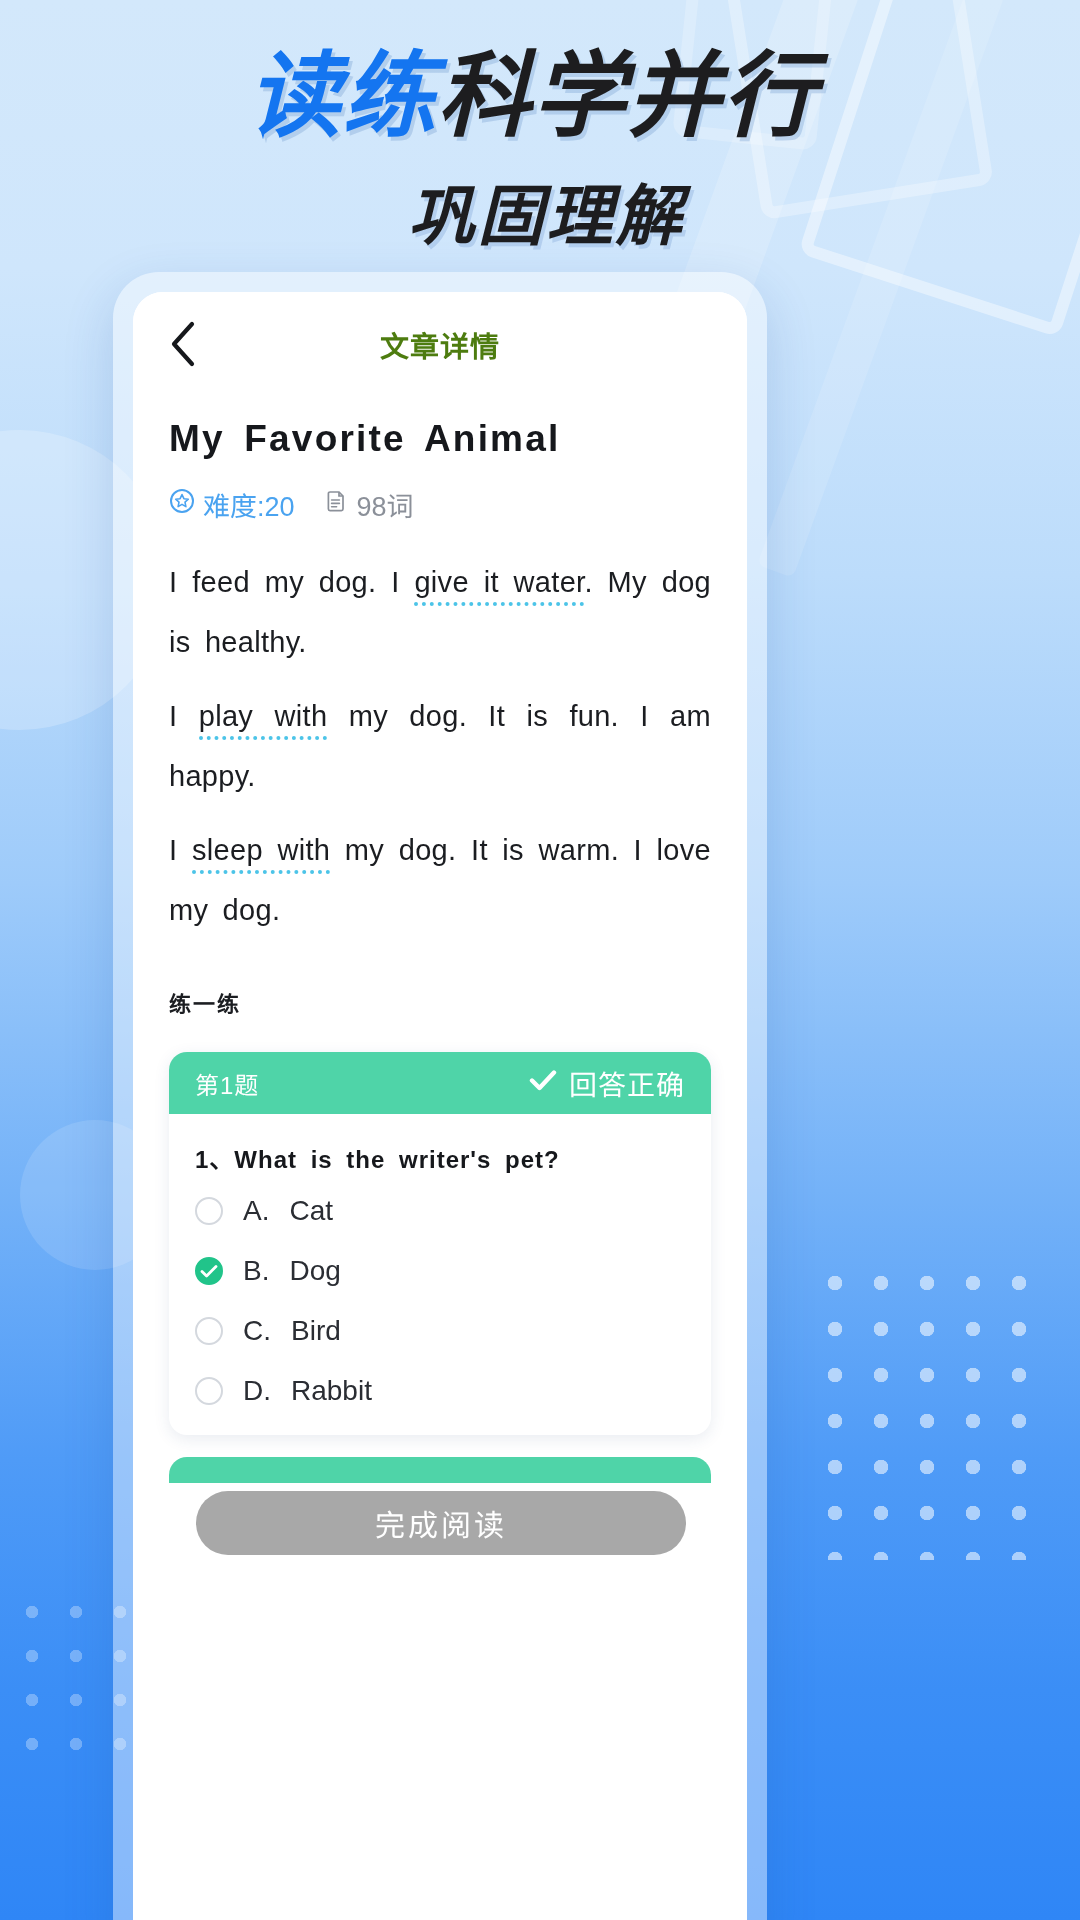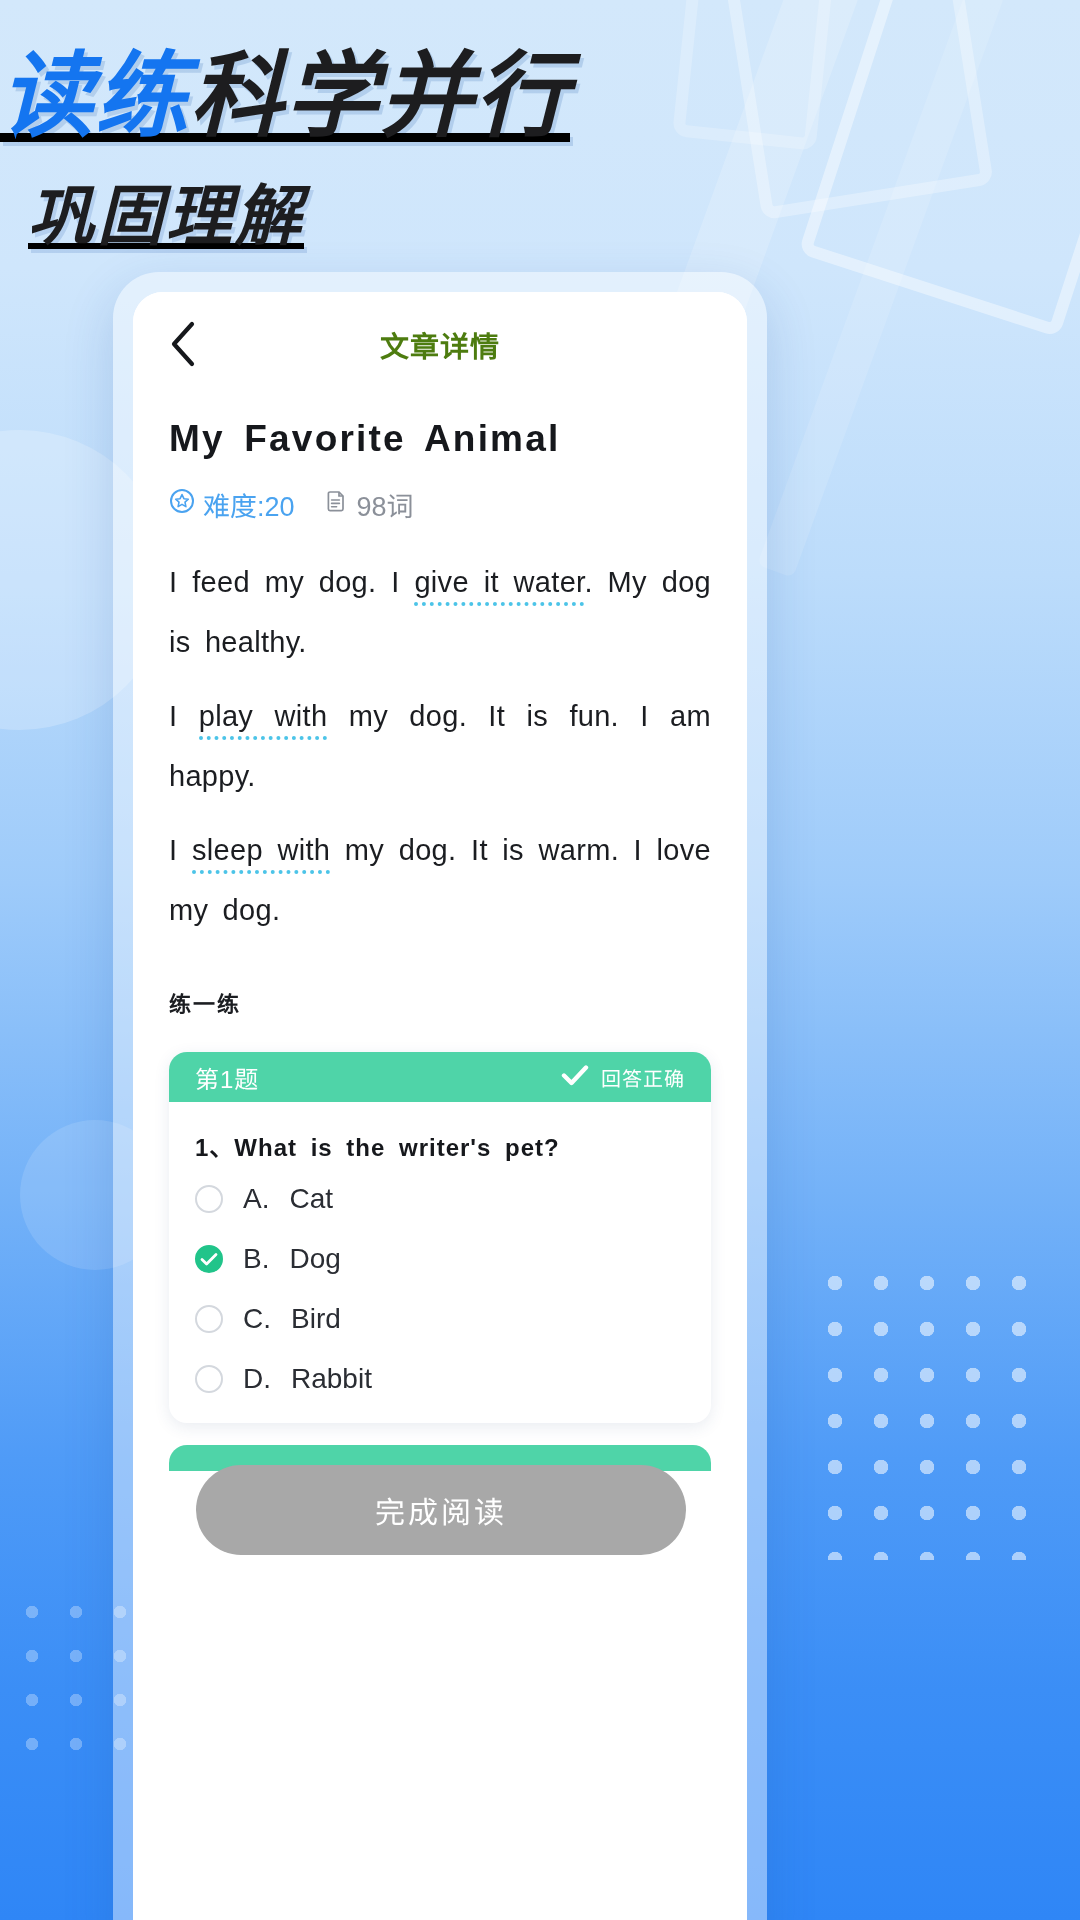--- a/index.html
+++ b/index.html
@@ -82,23 +82,22 @@
     left: 10px; bottom: 150px;
     width: 120px; height: 180px;
     background-image: radial-gradient(rgba(255,255,255,0.30) 6px, transparent 6.5px);
     background-size: 44px 44px;
   }
 
   
   #hero {
     position: absolute;
     top: 48px; left: 0; right: 15px;
-    text-align: left;
+    text-align: center;
     z-index: 4;
-    text-decoration: underline;
   }
   #hero .line1 {
     font-size: 93px;
     font-weight: 900;
     letter-spacing: 2px;
     font-style: italic;
     line-height: 1.05;
     white-space: nowrap;
     text-shadow: 3px 4px 0 rgba(120,160,210,0.35);
   }
@@ -218,36 +217,36 @@
   }
   #quiz-card {
     margin-top: 34px;
     border-radius: 18px;
     overflow: hidden;
     box-shadow: 0 4px 16px rgba(40,70,120,0.10);
     background: #fff;
   }
   #quiz-banner {
     background: #4fd4a8;
-    height: 50px;
+    height: 62px;
     display: flex;
     align-items: center;
     justify-content: space-between;
     padding: 0 26px;
     color: #ffffff;
   }
   #quiz-banner .q-index {
     font-size: 24px;
     letter-spacing: 1px;
   }
   #quiz-banner .q-status {
     display: flex;
     align-items: center;
     gap: 12px;
-    font-size: 20px;
+    font-size: 28px;
     letter-spacing: 1px;
   }
   #quiz-body {
     padding: 26px 26px 20px 26px;
   }
   #question-text {
     font-size: 24px;
     font-weight: 700;
     color: #16181c;
     word-spacing: 6px;
@@ -285,21 +284,21 @@
     border-radius: 18px 18px 0 0;
     background: #4fd4a8;
   }
 
   
   #cta-button {
     position: absolute;
     left: 196px;
     bottom: 365px;
     width: 490px;
-    height: 90px;
+    height: 64px;
     border-radius: 45px;
     background: #a8a8a8;
     color: #ffffff;
     font-size: 30px;
     letter-spacing: 3px;
     display: flex;
     align-items: center;
     justify-content: center;
     z-index: 20;
     cursor: pointer;

